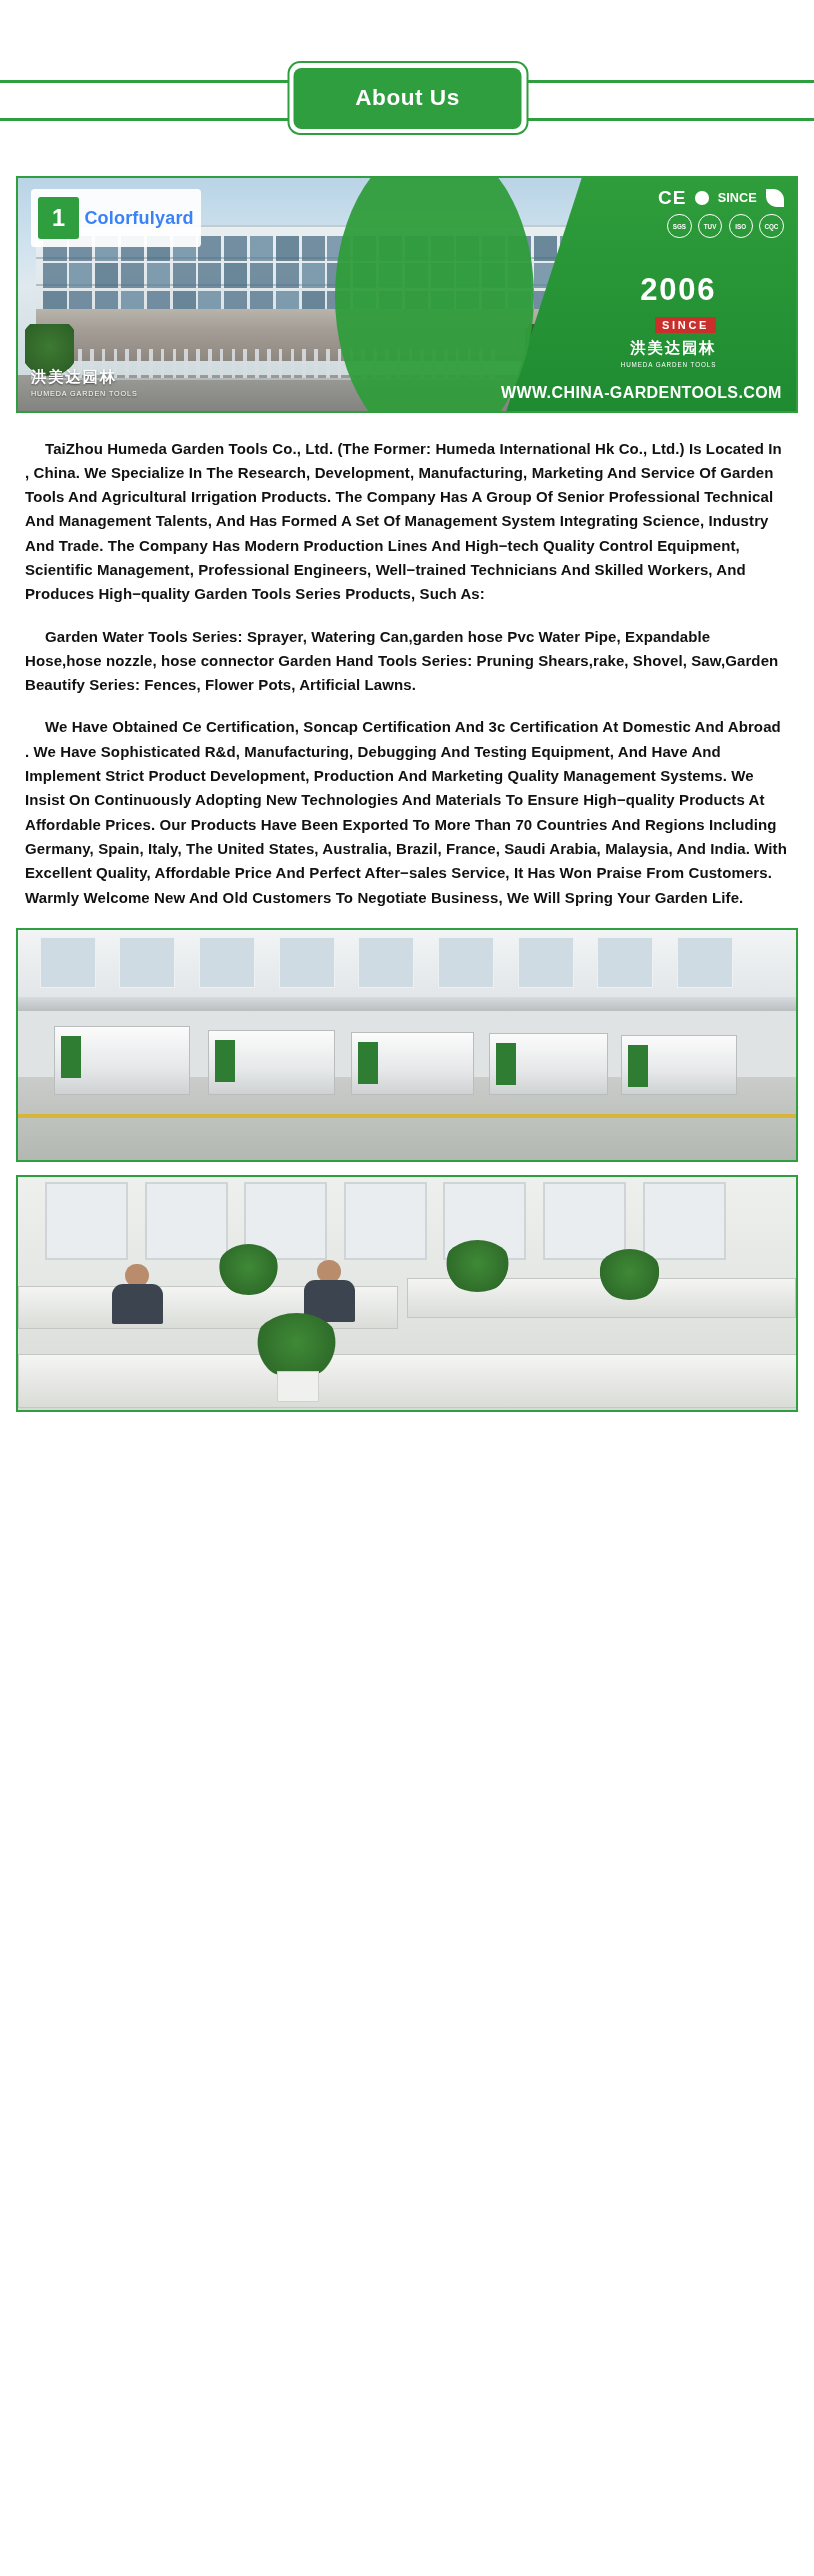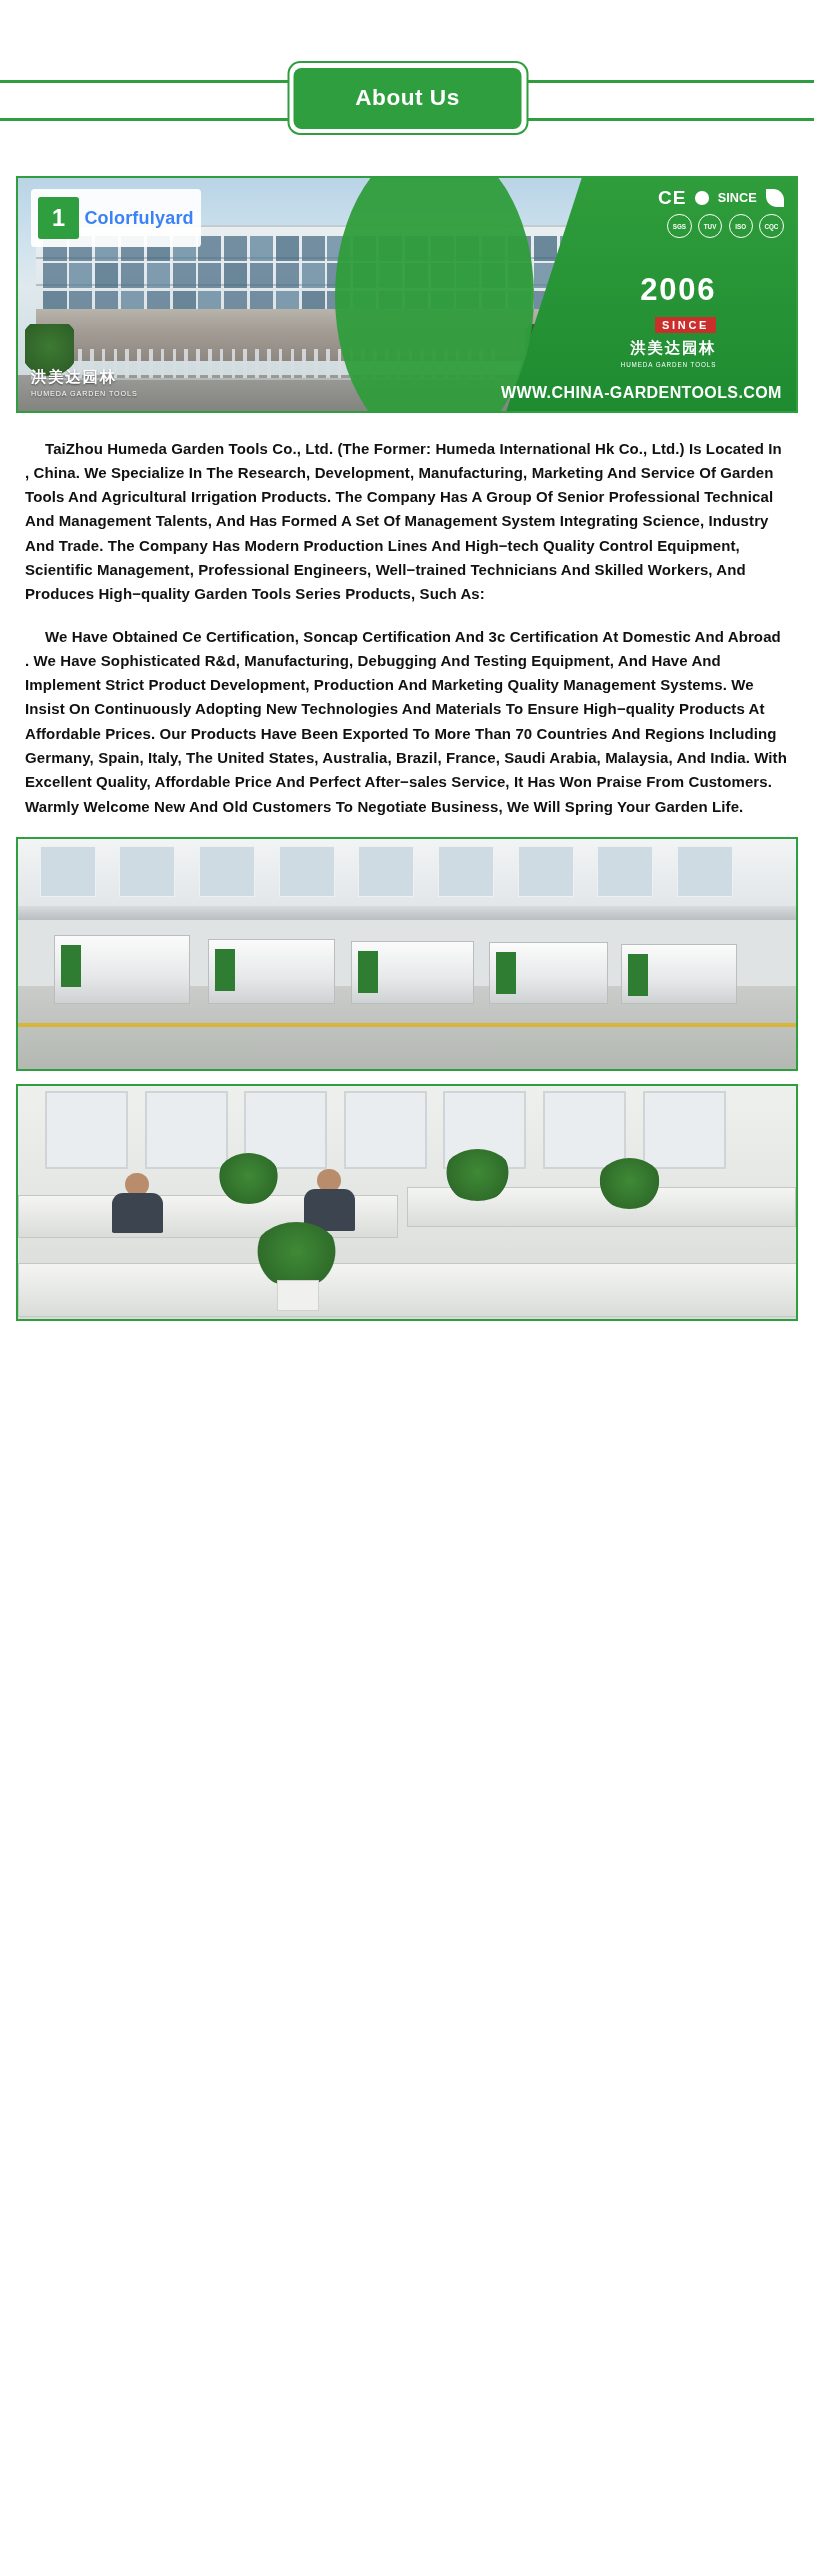--- a/index.html
+++ b/index.html
@@ -539,20 +539,21 @@
   </div>
 
   <div class="hero-logo-cn">
     <div class="big">洪美达园林</div>
     <div class="small">HUMEDA GARDEN TOOLS</div>
   </div>
 </div>
 
 <div class="copy">
   <p>TaiZhou Humeda Garden Tools Co., Ltd. (The Former: Humeda International Hk Co., Ltd.) Is Located In  , China. We Specialize In The Research, Development, Manufacturing, Marketing And Service Of Garden Tools And Agricultural Irrigation Products. The Company Has A Group Of Senior Professional Technical And Management Talents, And Has Formed A Set Of Management System Integrating Science, Industry And Trade. The Company Has Modern Production Lines And High−tech Quality Control Equipment, Scientific Management, Professional Engineers, Well−trained Technicians And Skilled Workers, And Produces High−quality Garden Tools Series Products, Such As:</p>
+  <p>Garden Water Tools Series: Sprayer, Watering Can,garden hose  Pvc Water Pipe, Expandable Hose,hose nozzle, hose connector  Garden Hand Tools Series: Pruning Shears,rake, Shovel, Saw,Garden Beautify Series: Fences,  Flower Pots, Artificial Lawns.</p>
   <p>We Have Obtained Ce Certification, Soncap Certification And 3c Certification At Domestic And Abroad . We Have Sophisticated R&amp;d, Manufacturing, Debugging And Testing Equipment, And Have And Implement Strict Product Development, Production And Marketing Quality Management Systems. We Insist On Continuously Adopting New Technologies And Materials To Ensure High−quality Products At Affordable Prices. Our Products Have Been Exported To More Than 70 Countries And Regions Including Germany, Spain, Italy, The United States, Australia, Brazil, France, Saudi Arabia, Malaysia, And India. With Excellent Quality, Affordable Price And Perfect After−sales Service, It Has Won Praise From Customers. Warmly Welcome New And Old Customers To Negotiate Business, We Will Spring Your Garden Life.</p>
 </div>
 
 <div class="photo factory">
   <div class="factory-ceiling"></div>
   <div class="factory-window" style="left:22px"></div>
   <div class="factory-window" style="left:101px"></div>
   <div class="factory-window" style="left:181px"></div>
   <div class="factory-window" style="left:261px"></div>
   <div class="factory-window" style="left:340px"></div>

